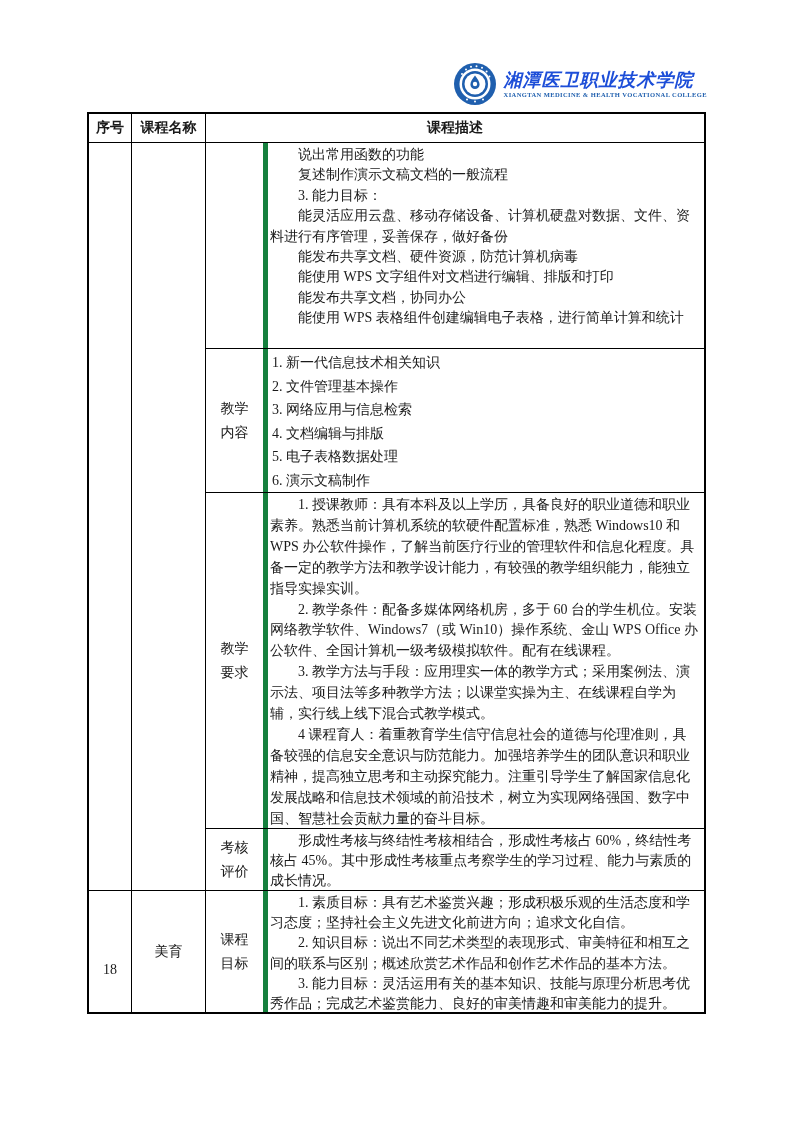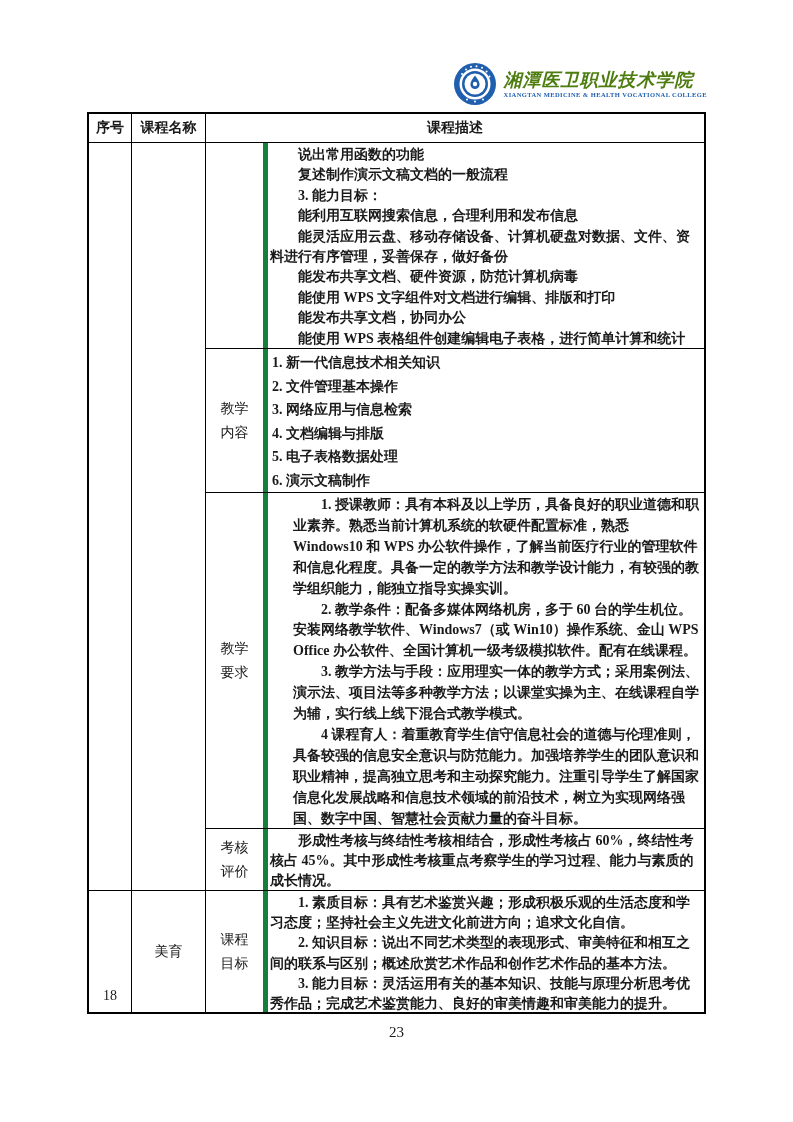--- a/index.html
+++ b/index.html
@@ -47,35 +47,35 @@
   .c-desc { flex:1; display:flex; flex-direction:column; }
 
   .sub-row { display:flex; overflow:hidden; }
   .sub-row + .sub-row { border-top:1px solid #000; }
   .c-label {
     width:62px; border-right:5px solid #15803d;
     display:flex; align-items:center; justify-content:center;
     flex-shrink:0;
   }
   .c-label span { display:inline-block; width:30px; text-align:center; word-break:break-all; line-height:24px; }
-  .c-content { flex:1; padding:2px 4px 0 2px; overflow:hidden;font-weight:bold; }
+  .c-content { flex:1; padding:2px 4px 0 2px; overflow:hidden; }
   .c-content p { text-indent:2em; }
 
   .sec-goals-cont { height:205px; }
   .sec-goals-cont p { line-height:20.4px; }
   .sec-content { height:143px; }
   .sec-content p { text-indent:0; line-height:23.6px; padding-left:2px; }
-  .sec-require { height:335px;margin-left:23px; }
+  .sec-require { height:335px; }
   .sec-require p { line-height:20.9px; }
   .sec-assess { height:61px; }
   .sec-assess p { line-height:20px; }
 
   .row-18 { height:122px; }
   .row-18 .c-content p { line-height:20.2px; }
-  .row-18 .c-seq { align-items:flex-end; padding-bottom:8px; }
+  .row-18 .c-seq { align-items:flex-end; padding-bottom:34px; }
 
   
   .page-number {
     position:absolute; left:0; right:0; top:1024px;
     text-align:center; font-size:15px;
   }
 </style>
 </head>
 <body>
 
@@ -96,21 +96,21 @@
         <circle cx="23.5" cy="4.2" r="1"></circle>
           <circle cx="29" cy="5.8" r="1"></circle>
           <circle cx="33.6" cy="9.4" r="1"></circle>
         <circle cx="36.4" cy="14.4" r="1"></circle>
           <circle cx="14" cy="37.5" r="1"></circle>
           <circle cx="22" cy="39.6" r="1"></circle>
           <circle cx="30" cy="37.5" r="1"></circle>
       </g>
     </svg>
     <div class="logo-text">
-      <div class="logo-cn" style="color:#4d7c0f">湘潭医卫职业技术学院</div>
+      <div class="logo-cn" style="color:#1d4ed8">湘潭医卫职业技术学院</div>
       <div class="logo-en" style="color:#1f5fae">XIANGTAN MEDICINE &amp; HEALTH VOCATIONAL COLLEGE</div>
     </div>
   </div>
 
   <div class="course-table">
 
     <div class="t-header">
       <div class="hc hc-seq">序号</div>
       <div class="hc hc-name">课程名称</div>
       <div class="hc hc-desc">课程描述</div>
@@ -122,21 +122,20 @@
       <div class="c-desc">
 
         <div class="sub-row">
           <div class="c-label">
               <span></span>
             </div>
           <div class="c-content sec-goals-cont">
             <p>说出常用函数的功能</p>
             <p>复述制作演示文稿文档的一般流程</p>
             <p>3. 能力目标：</p>
-            <p>能利用互联网搜索信息，合理利用和发布信息</p>
             <p>能灵活应用云盘、移动存储设备、计算机硬盘对数据、文件、资料进行有序管理，妥善保存，做好备份</p>
             <p>能发布共享文档、硬件资源，防范计算机病毒</p>
             <p>能使用 WPS 文字组件对文档进行编辑、排版和打印</p>
             <p>能发布共享文档，协同办公</p>
             <p>能使用 WPS 表格组件创建编辑电子表格，进行简单计算和统计</p>
 
           </div>
         </div>
 
         <div class="sub-row">
@@ -189,15 +188,14 @@
             <p>1. 素质目标：具有艺术鉴赏兴趣；形成积极乐观的生活态度和学习态度；坚持社会主义先进文化前进方向；追求文化自信。</p>
             <p>2. 知识目标：说出不同艺术类型的表现形式、审美特征和相互之间的联系与区别；概述欣赏艺术作品和创作艺术作品的基本方法。</p>
             <p>3. 能力目标：灵活运用有关的基本知识、技能与原理分析思考优秀作品；完成艺术鉴赏能力、良好的审美情趣和审美能力的提升。</p>
           </div>
         </div>
       </div>
     </div>
 
   </div>
 
-  <div class="page-number">23</div>
 
 </div>
 
 </body></html>

